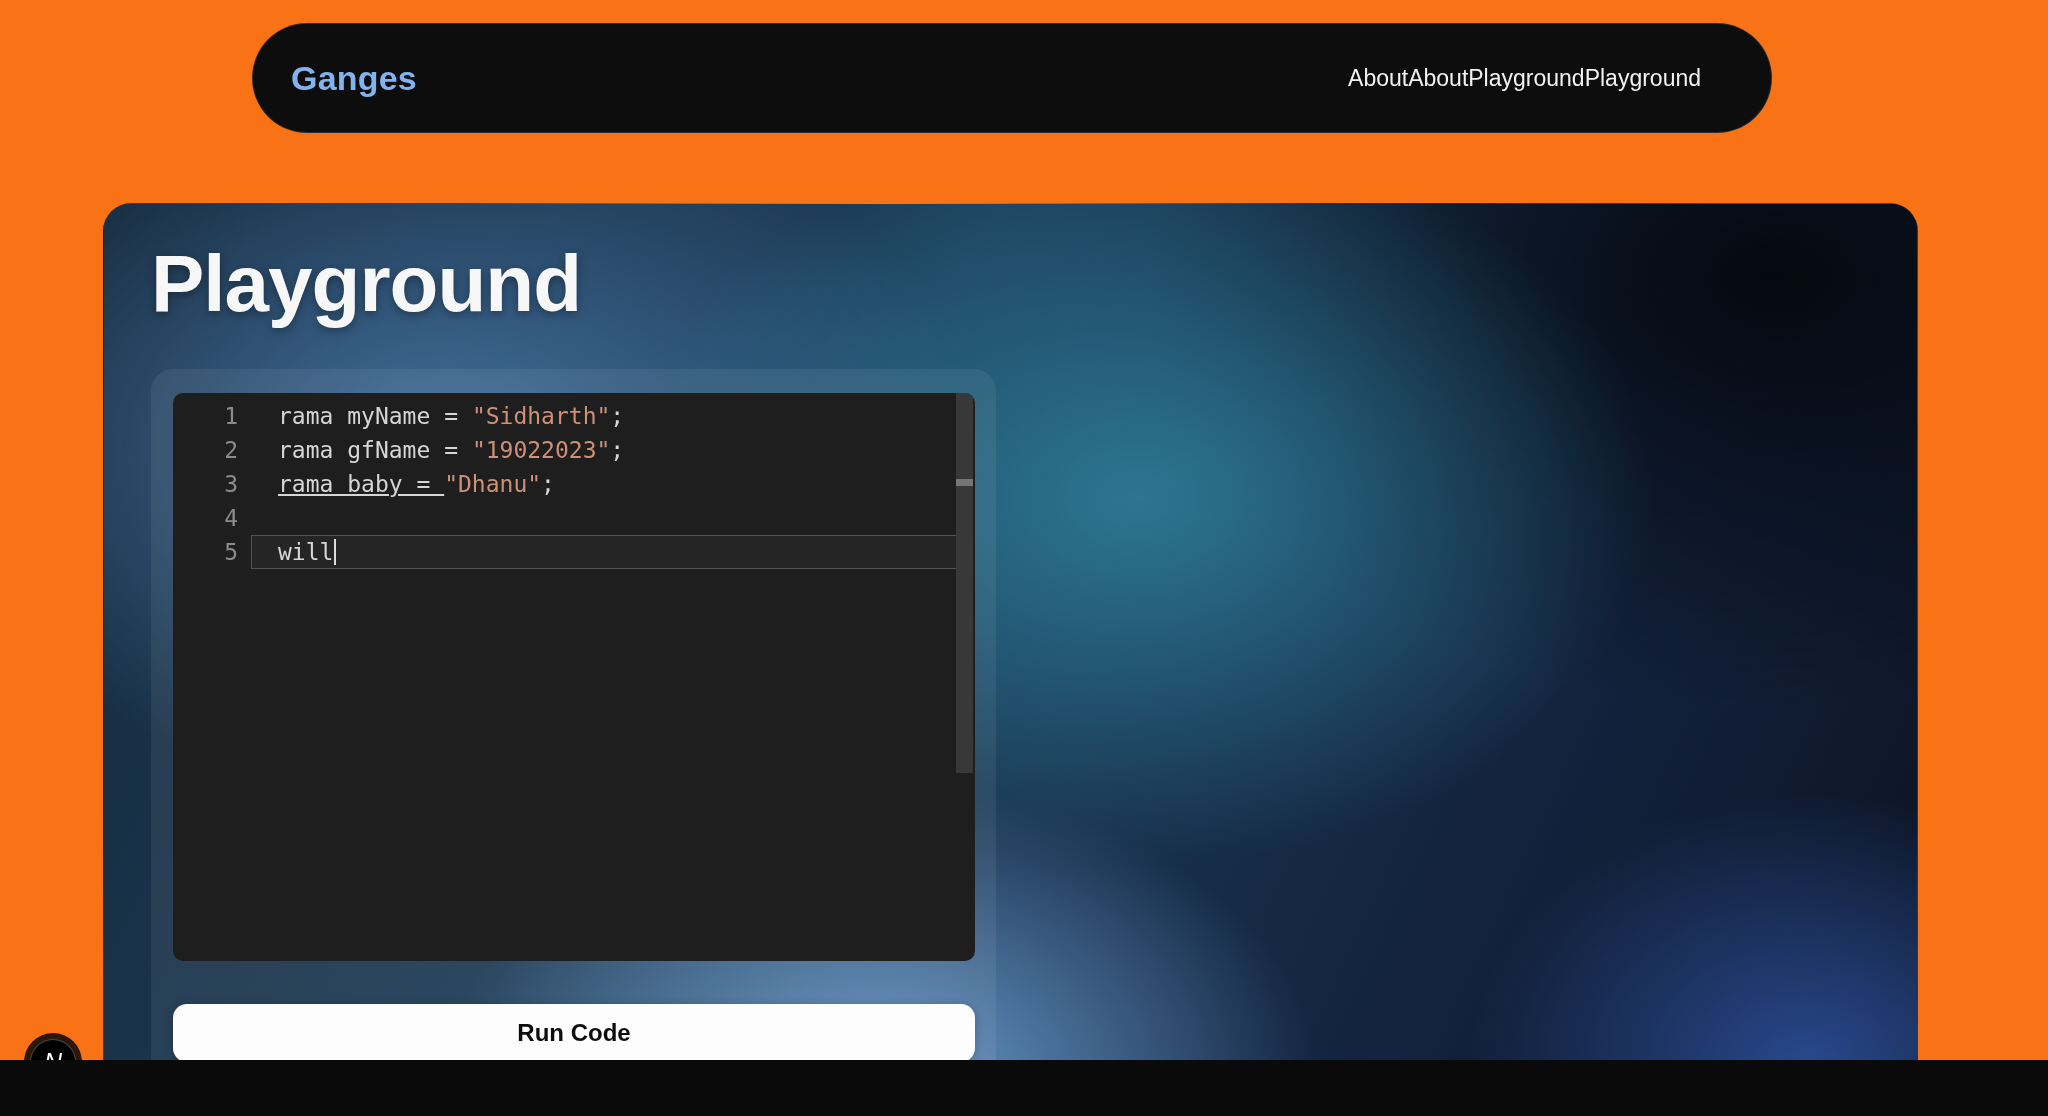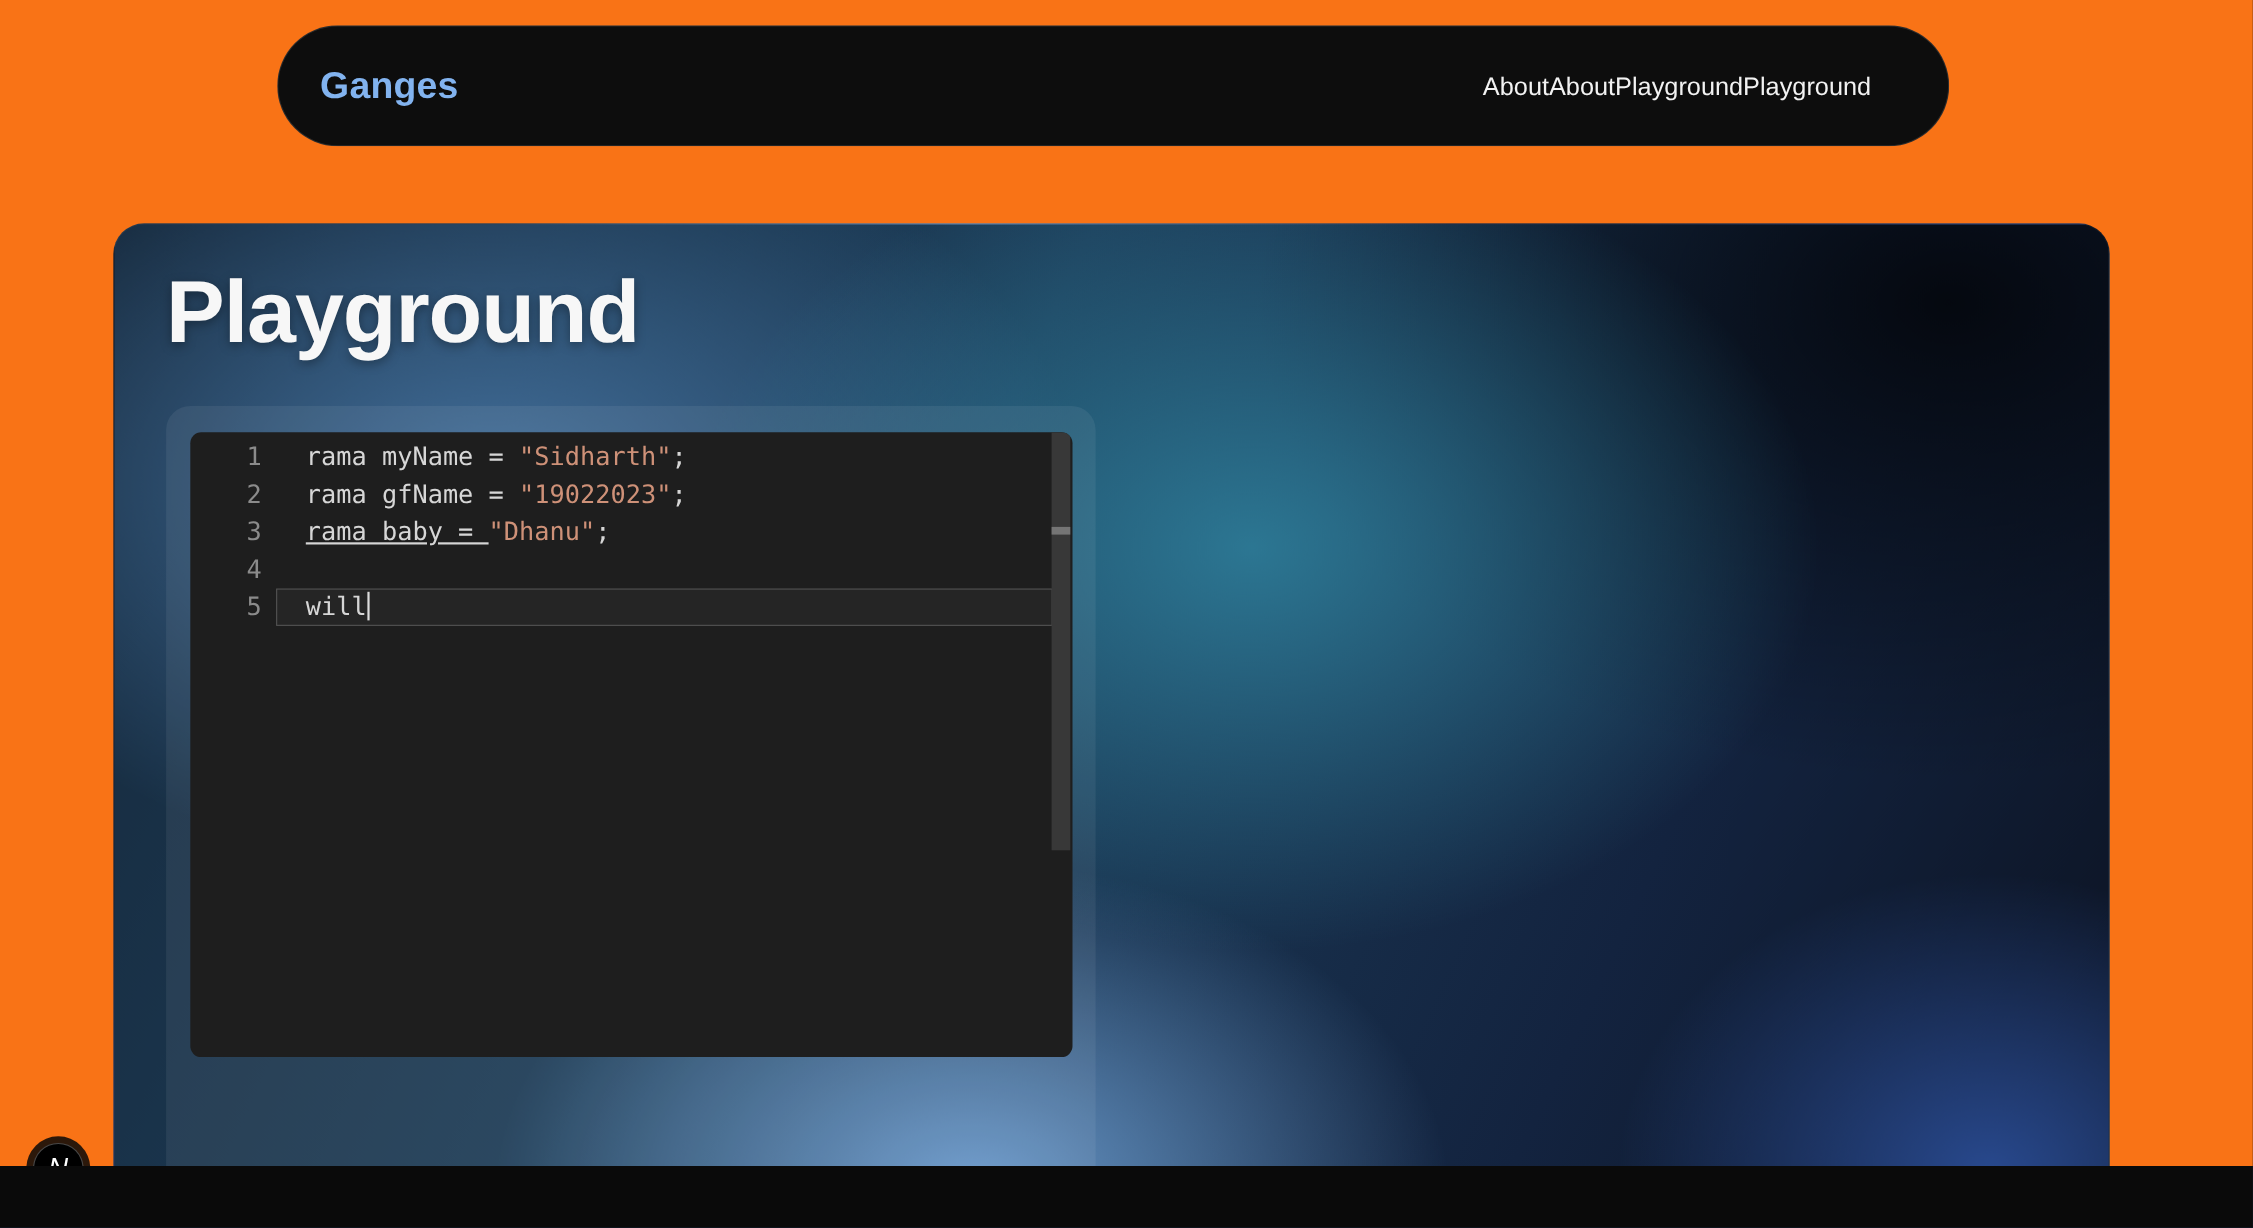--- a/index.html
+++ b/index.html
@@ -102,20 +102,21 @@
         <div id="lines">
             <div class="line"><span class="gutter" style="color: rgb(139, 139, 139);">1</span><span class="code"><span style="color: rgb(214, 214, 214);">rama myName = </span><span style="color: rgb(206, 145, 120);">"Sidharth"</span><span style="color: rgb(214, 214, 214);">;</span></span></div>
             <div class="line"><span class="gutter" style="color: rgb(139, 139, 139);">2</span><span class="code"><span style="color: rgb(214, 214, 214); text-align: center;">rama gfName = </span><span style="color: rgb(206, 145, 120);">"19022023"</span><span style="color: rgb(214, 214, 214);">;</span></span></div>
             <div class="line"><span class="gutter" style="color: rgb(139, 139, 139);">3</span><span class="code"><span style="color: rgb(214, 214, 214); text-decoration: underline;">rama baby = </span><span style="color: rgb(206, 145, 120);">"Dhanu"</span><span style="color: rgb(214, 214, 214);">;</span></span></div>
             <div class="line"><span class="gutter" style="color: rgb(139, 139, 139);">4</span><span class="code"></span></div>
             <div class="line"><span class="gutter" style="color: rgb(139, 139, 139);">5</span><span class="code"><span style="color: rgb(214, 214, 214);">will</span><span id="caret"></span></span></div>
           </div>
         <div id="ed-sb-track"></div>
         <div id="ed-sb-thumb"></div>
       </div>
+      <button id="run-btn">Run Code</button>
     </div>
 
   </div>
 
   <div id="footer-strip"></div>
 
   <div id="next-badge">
     <span>N</span>
   </div>
 

